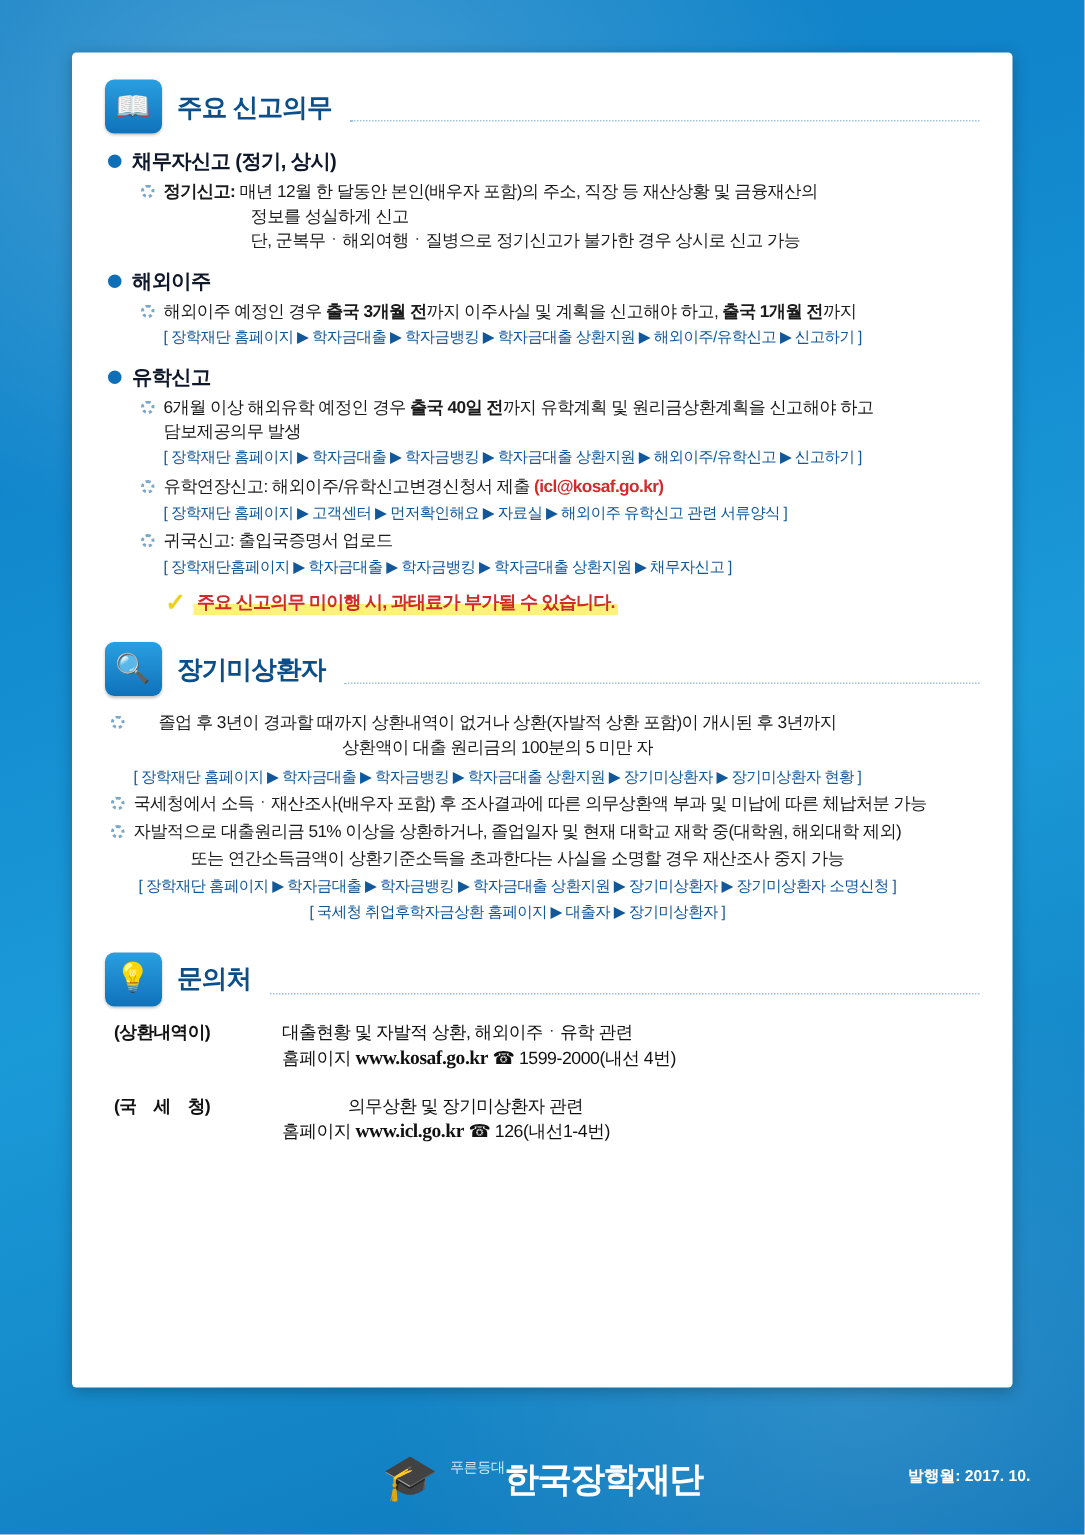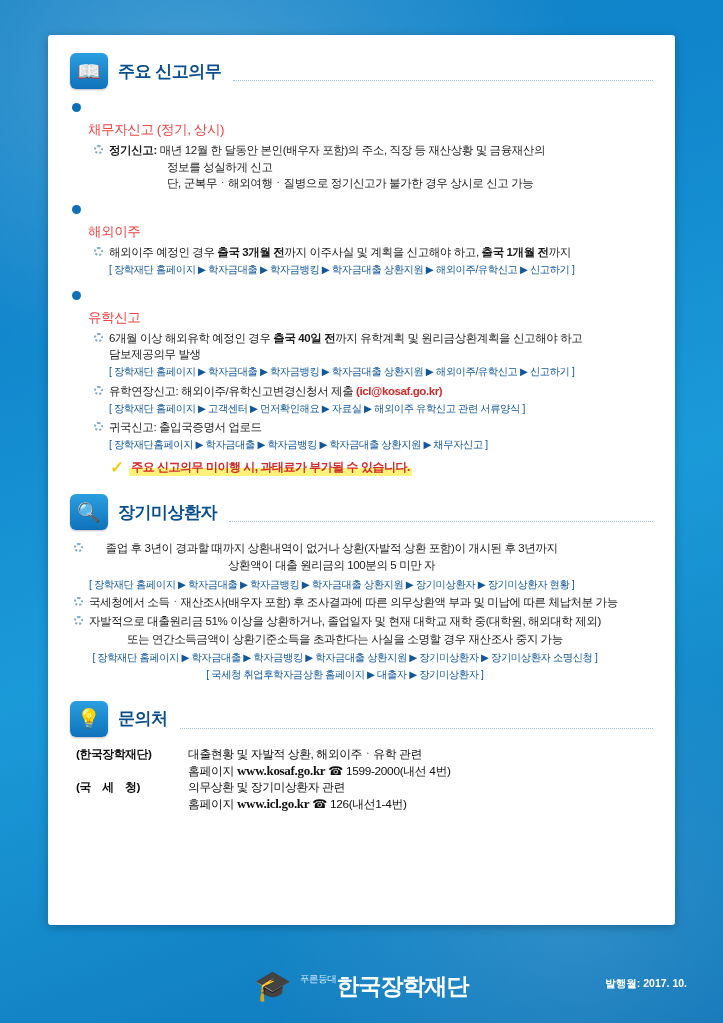--- a/index.html
+++ b/index.html
@@ -46,21 +46,21 @@
   }
 
   
   .blue-bullet{
     display:flex;align-items:flex-start;margin:9px 0 2px 2px;
   }
   .dot{
     width:9px;height:9px;border-radius:50%;background:#0e6fb8;margin-top:4px;flex:0 0 auto;
   }
   .blue-bullet .txt{
-    margin-left:7px;font-size:13.5px;font-weight:normal;color:#ef4444;letter-spacing:-0.4px;margin-top:22px;
+    margin-left:7px;font-size:13.5px;font-weight:bold;color:#0f172a;letter-spacing:-0.4px;
   }
 
   .sub{
     display:flex;align-items:flex-start;margin:3px 0 1px 24px;
   }
   .gdot{
     width:9px;height:9px;border-radius:50%;flex:0 0 auto;margin-top:3px;
     background:#ffffff;border:2px dotted #7aa8c9;box-sizing:border-box;
   }
   .sub .body{margin-left:6px;font-size:11.5px;color:#1b1b1b;line-height:1.45;letter-spacing:-0.4px;}
@@ -226,30 +226,30 @@
 
     <div class="sec-gap"></div>
 
     <div class="sec-head">
       <div class="sec-icon">💡</div>
       <div class="sec-title">문의처</div>
       <div class="sec-rule"></div>
     </div>
 
     <div class="contact-line">
-      <span class="contact-org">(한국장학재단)</span>
+      <span class="contact-org">(상환내역이)</span>
       <span>대출현황 및 자발적 상환, 해외이주ㆍ유학 관련</span>
     </div>
     <div class="contact-sub">
       <span>홈페이지 </span><span class="site">www.kosaf.go.kr</span>
       <span class="phone-ico">☎</span>
       <span>1599-2000(내선 4번)</span>
     </div>
 
-    <div class="contact-line" style="margin-top:0;">
+    <div class="contact-line" style="margin-top:16px;gap:44px;">
       <span class="contact-org">(국　세　청)</span>
       <span>의무상환 및 장기미상환자 관련</span>
     </div>
     <div class="contact-sub">
       <span>홈페이지 </span><span class="site">www.icl.go.kr</span>
       <span class="phone-ico">☎</span>
       <span>126(내선1-4번)</span>
     </div>
 
   </div>

